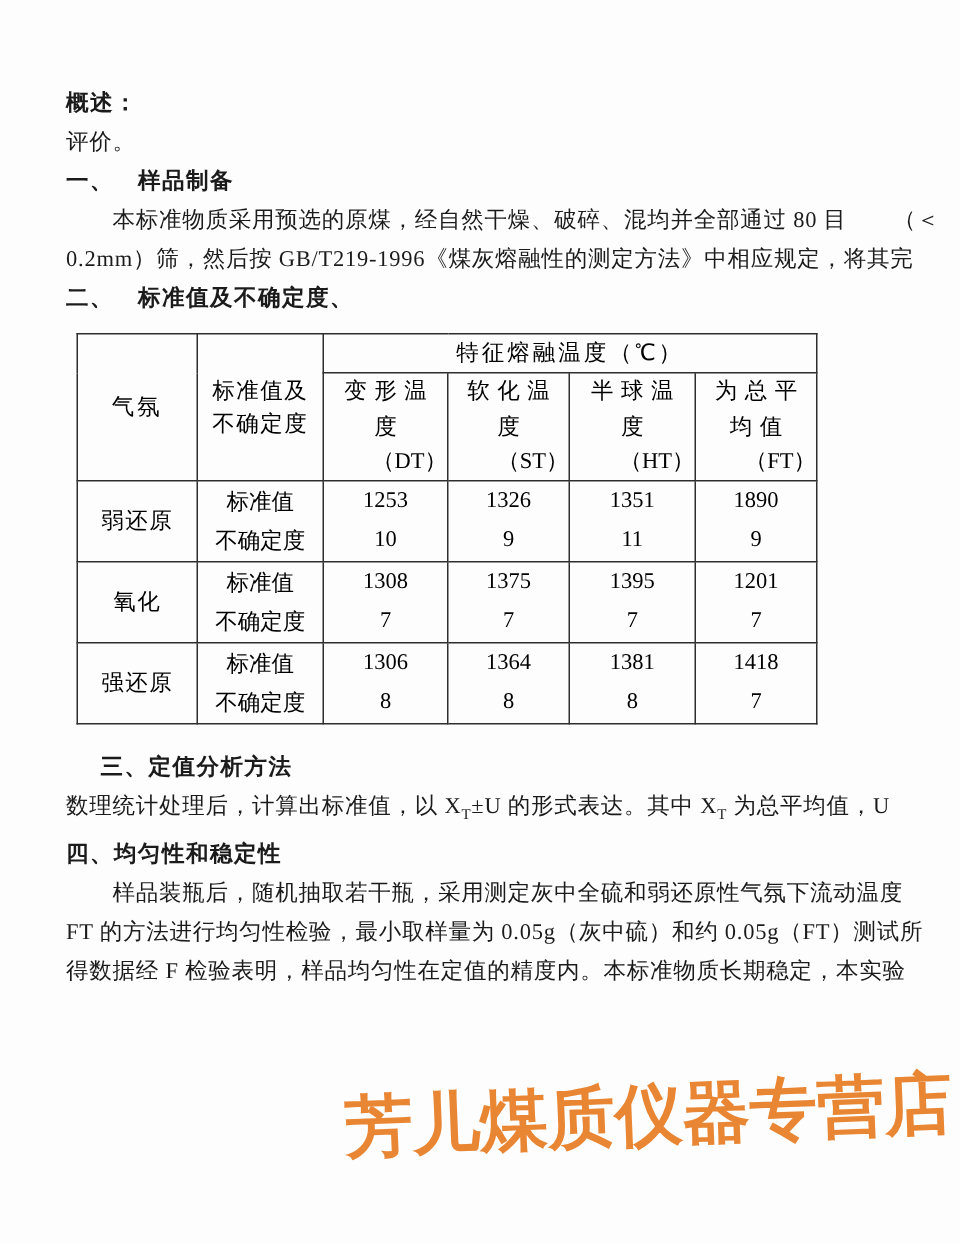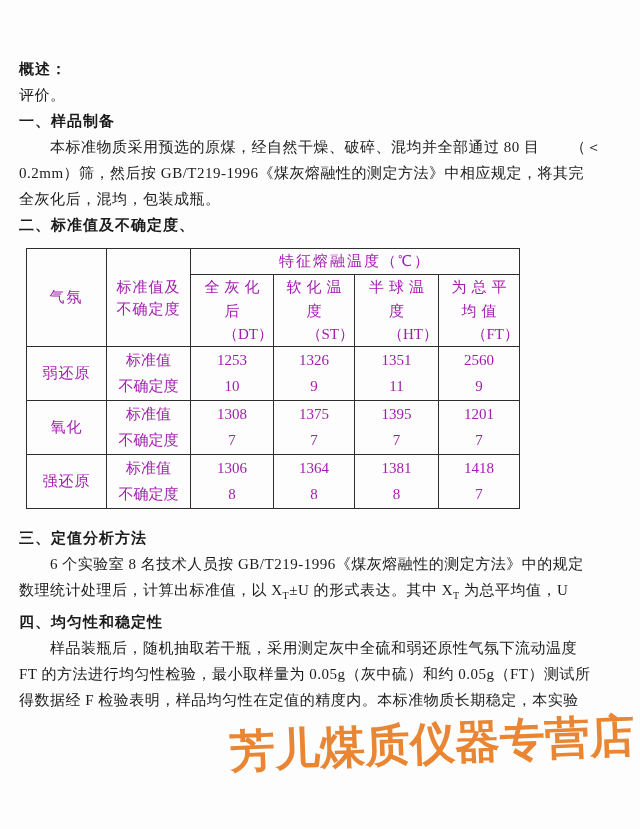--- a/index.html
+++ b/index.html
@@ -1,42 +1,42 @@
 <!DOCTYPE html>
 <html><head>
 <meta charset="utf-8">
 <style>
   html,body{margin:0;padding:0;}
   body{
     width:640px;height:829px;background:#fdfdfd;overflow:hidden;
     font-family:"Liberation Serif",serif;color:#1b1b1b;position:relative;
   }
   .page{position:relative;width:640px;height:829px;box-sizing:border-box;
-    padding:56px 40px 0 19px;}
+    padding:56px 40px 0 44px;}
   .line{font-size:15px;line-height:26px;white-space:nowrap;letter-spacing:.5px;}
   .indent{text-indent:31px;}
   .heading{font-weight:bold;letter-spacing:1px;}
-  .h-gap{}
+  .h-gap{margin-left:16px;}
   .tbl-wrap{margin:10px 0 0 7px;}
   table.std{border-collapse:collapse;table-layout:fixed;width:493px;}
   table.std th,table.std td{
     border:1.5px solid #2e2e2e;font-weight:normal;text-align:center;
-    vertical-align:middle;padding:0;font-size:15px;color:#a21caf;
+    vertical-align:middle;padding:0;font-size:15px;color:#000000;
   }
   .c1{width:80px}.c2{width:84px}.c3{width:83px}.c4{width:81px}.c5{width:84px}.c6{width:81px}
   tr.hrow1 th{height:25px;letter-spacing:2px;}
   tr.hrow2 th{height:50px;}
   th.vu div{line-height:22px;letter-spacing:1px;}
   th.atm-h{letter-spacing:4px;padding-left:4px;margin-top:40px;}
   .subname{display:block;line-height:24px;letter-spacing:5px;padding-left:5px;}
   .subcode{display:block;line-height:23px;text-align:right;}
   tbody tr{height:27px;}
   tr.unc-row td{border-top:hidden;}
   td.atm{letter-spacing:1px;}
-  .sec3{margin-top:16px;}
+  .sec3{margin-top:16px;margin-left:23px;}
   .sec4{margin-top:6px;}
   sub{font-size:10px;line-height:0;}
   .watermark{
     position:absolute;left:230px;top:722px;font-size:45px;font-weight:bold;
     white-space:nowrap;transform:rotate(-2.3deg);transform-origin:0 50%;
     mix-blend-mode:multiply;opacity:.85;font-family:"Liberation Serif",serif;
     letter-spacing:0;
   }
 </style>
 </head>
@@ -45,21 +45,20 @@
 <div class="page">
 
   <div class="line heading">概述：</div>
   <div class="line">评价。</div>
 
   <div class="line heading">
     <span>一、</span><span class="h-gap">样品制备</span>
   </div>
   <div class="line indent">本标准物质采用预选的原煤，经自然干燥、破碎、混均并全部通过 80 目　　（＜</div>
   <div class="line">0.2mm）筛，然后按 GB/T219-1996《煤灰熔融性的测定方法》中相应规定，将其完</div>
-  <div class="line">全灰化后，混均，包装成瓶。</div>
 
   <div class="line heading">
     <span>二、</span><span class="h-gap">标准值及不确定度、</span>
   </div>
 
   <div class="tbl-wrap">
     <table class="std">
       <colgroup>
         <col class="c1">
           <col class="c2">
@@ -72,21 +71,21 @@
         <tr class="hrow1">
           <th rowspan="2" class="atm-h">气氛</th>
           <th rowspan="2" class="vu">
             <div>标准值及</div>
             <div>不确定度</div>
           </th>
           <th colspan="4">特征熔融温度（℃）</th>
         </tr>
         <tr class="hrow2">
           <th>
-            <span class="subname">全灰化后</span>
+            <span class="subname">变形温度</span>
             <span class="subcode">（DT）</span>
           </th>
           <th>
             <span class="subname">软化温度</span>
             <span class="subcode">（ST）</span>
           </th>
           <th>
             <span class="subname">半球温度</span>
             <span class="subcode">（HT）</span>
           </th>
@@ -96,21 +95,21 @@
           </th>
         </tr>
       </thead>
       <tbody>
         <tr class="std-row">
           <td rowspan="2" class="atm">弱还原</td>
           <td>标准值</td>
           <td>1253</td>
           <td>1326</td>
           <td>1351</td>
-          <td>2560</td>
+          <td>1890</td>
         </tr>
         <tr class="unc-row">
           <td>不确定度</td>
           <td>10</td>
           <td>9</td>
           <td>11</td>
           <td>9</td>
         </tr>
         <tr class="std-row">
           <td rowspan="2" class="atm">氧化</td>
@@ -142,21 +141,20 @@
           <td>8</td>
           <td>7</td>
         </tr>
       </tbody>
     </table>
   </div>
 
   <div class="line heading sec3">
     <span>三、</span><span>定值分析方法</span>
   </div>
-  <div class="line indent">6 个实验室 8 名技术人员按 GB/T219-1996《煤灰熔融性的测定方法》中的规定</div>
   <div class="line">数理统计处理后，计算出标准值，以 X<sub>T</sub>±U 的形式表达。其中 X<sub>T</sub> 为总平均值，U</div>
 
   <div class="line heading sec4">
     <span>四、</span><span>均匀性和稳定性</span>
   </div>
   <div class="line indent">样品装瓶后，随机抽取若干瓶，采用测定灰中全硫和弱还原性气氛下流动温度</div>
   <div class="line">FT 的方法进行均匀性检验，最小取样量为 0.05g（灰中硫）和约 0.05g（FT）测试所</div>
   <div class="line">得数据经 F 检验表明，样品均匀性在定值的精度内。本标准物质长期稳定，本实验</div>
 
   <div class="watermark" style="color: rgb(232, 114, 15);">芳儿煤质仪器专营店</div>

